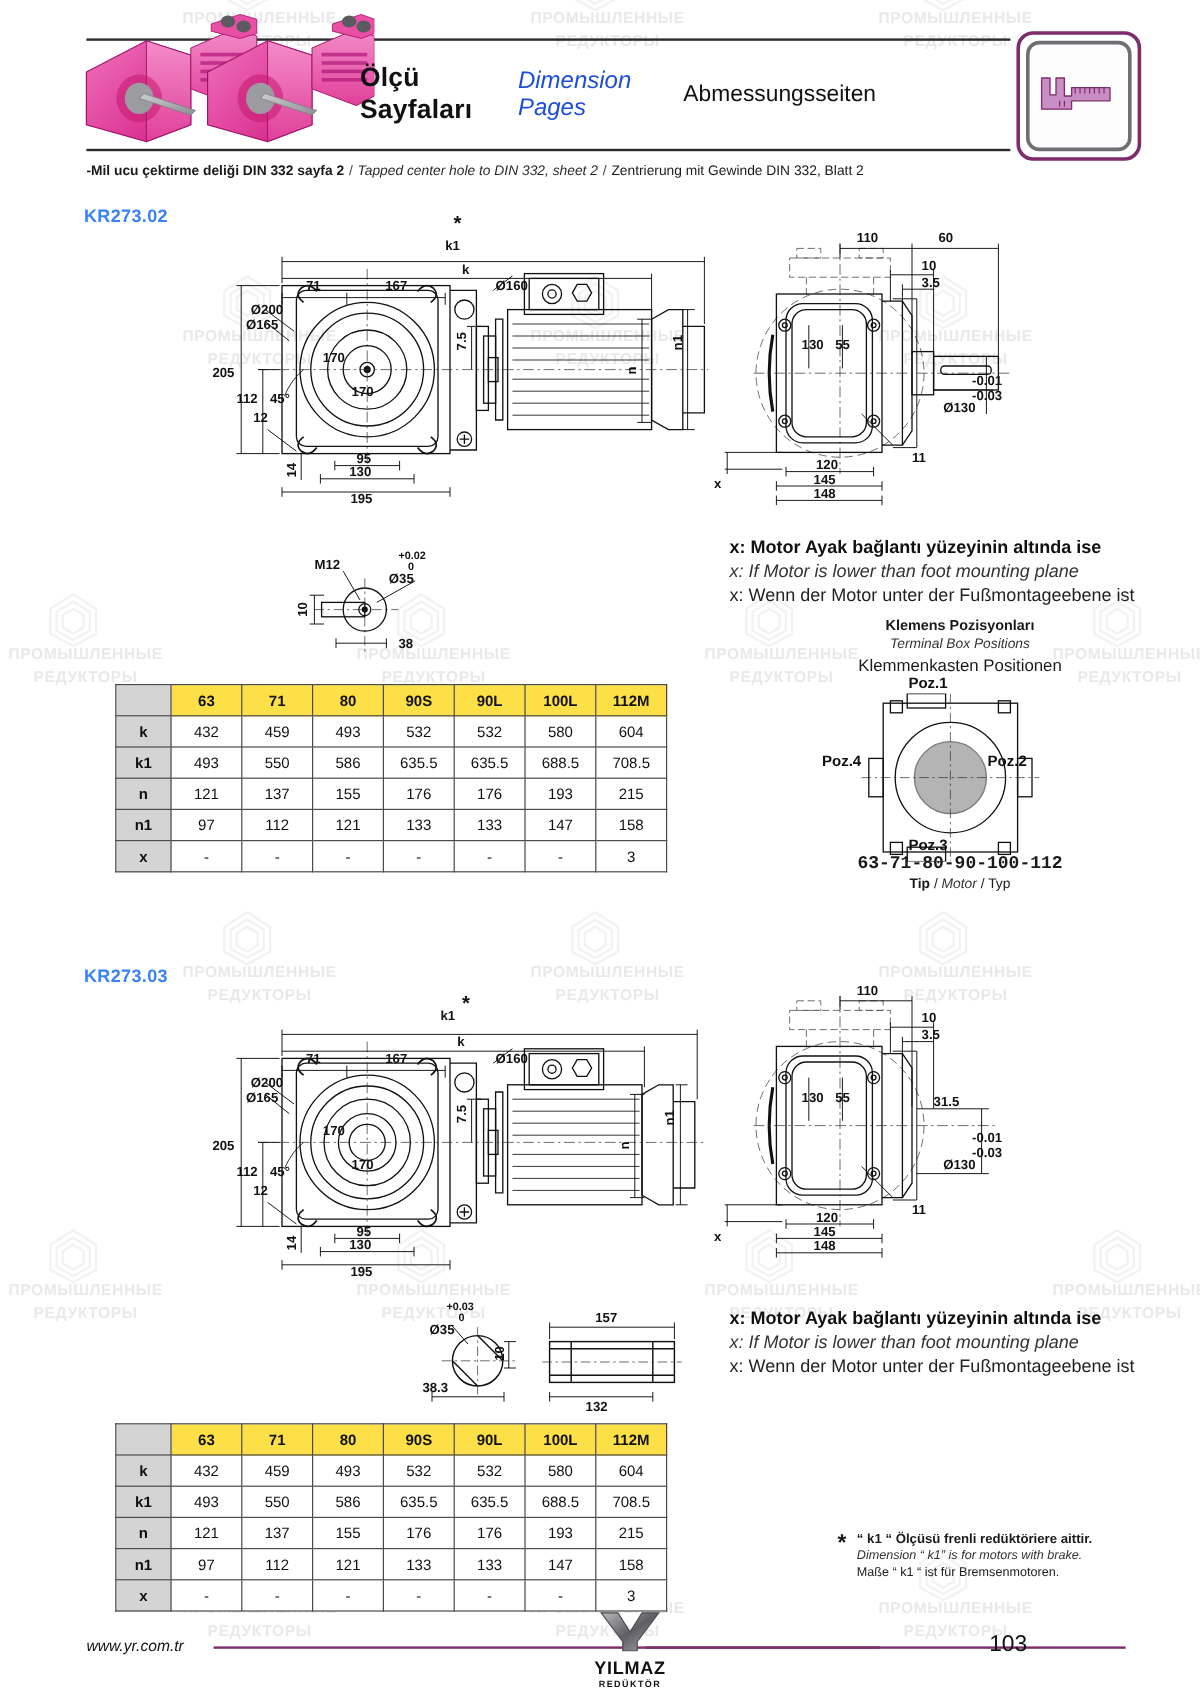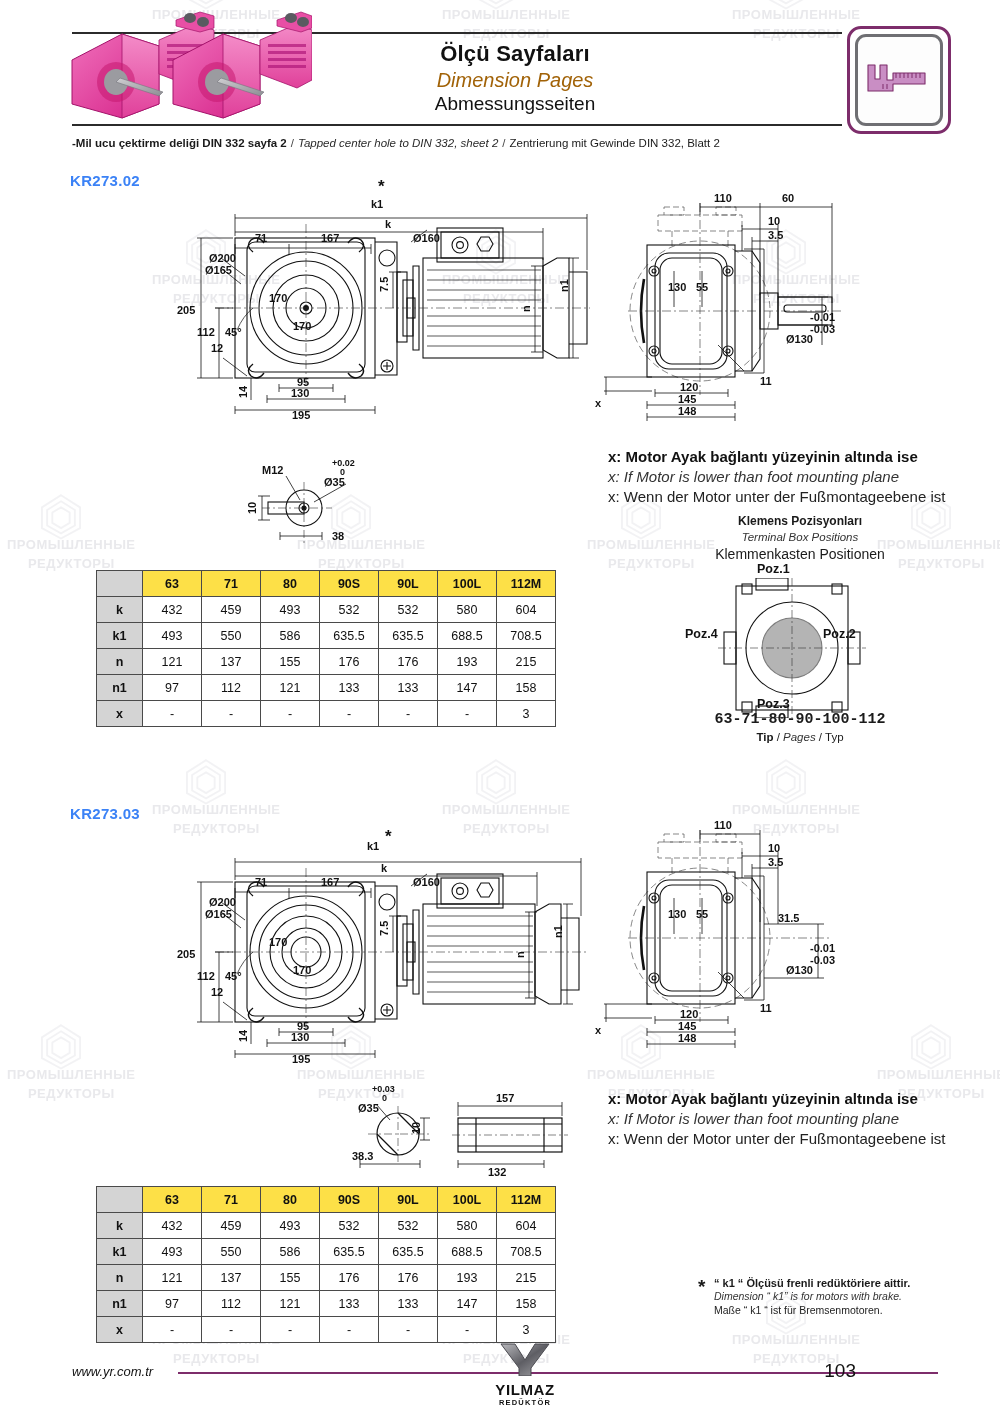--- a/index.html
+++ b/index.html
@@ -33,24 +33,24 @@
 
   
   #header { position: absolute; left: 0; top: 0; width: 1000px; height: 140px; z-index: 2; }
   .hdr-rule {
     position: absolute; left: 72px; width: 770px; height: 2px; background: #2b2b2b;
   }
   #hdr-rule-top { top: 32px; }
   #hdr-rule-bot { top: 124px; }
   #title-block {
     position: absolute; left: 300px; top: 32px; width: 430px; height: 92px;
-    display: flex; flex-direction: column; align-items: center; justify-content: center;
+    display: flex; flex-direction: row; align-items: center; justify-content: center;
   }
   #title-tr { font-size: 22px; font-weight: 700; color: #111; letter-spacing: .2px; }
-  #title-en { font-size: 20px; font-style: italic; color: #a16207; margin-top: 2px; }
+  #title-en { font-size: 20px; font-style: italic; color: #1d4ed8; margin-top: 2px; }
   #title-de { font-size: 19px; color: #111; margin-top: 1px; }
 
   
   #product-photo { position: absolute; left: 62px; top: 10px; width: 250px; height: 118px; }
 
   
   #caliper-badge {
     position: absolute; left: 847px; top: 26px; width: 104px; height: 108px;
     border: 3px solid #7d2d6b; border-radius: 14px; background: #fff;
     padding: 5px;
@@ -703,21 +703,21 @@
       <line x1="80" y1="0" x2="80" y2="140"></line>
     </g>
   </g>
 </svg>
 
 <div id="tb-footer">
   <div class="f1">63-71-80-90-100-112</div>
   <div class="f2">
     <b>Tip</b>
     <span>/</span>
-    <i>Pages</i>
+    <i>Motor</i>
     <span>/</span>
     <span>Typ</span>
   </div>
 </div>
 
 <table class="dims" id="table-1">
   <thead>
     <tr>
         <th class="corner"></th>
         <th>63</th>

